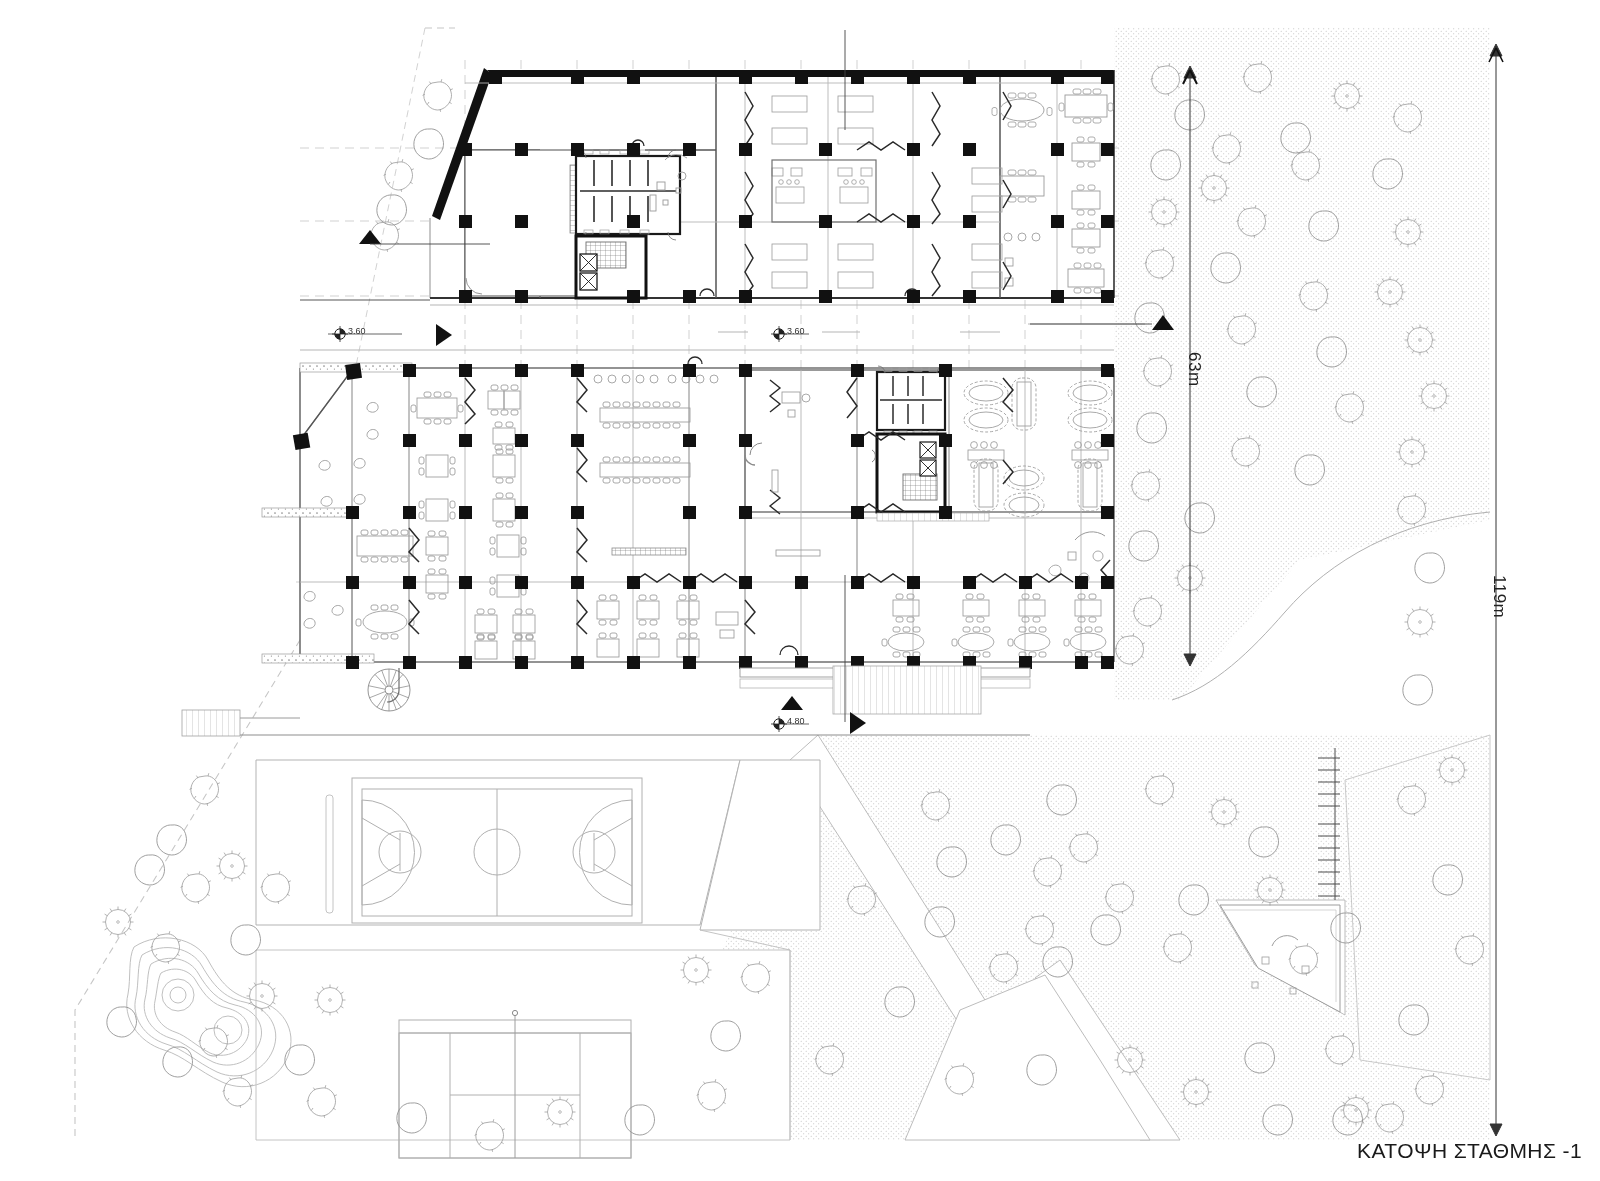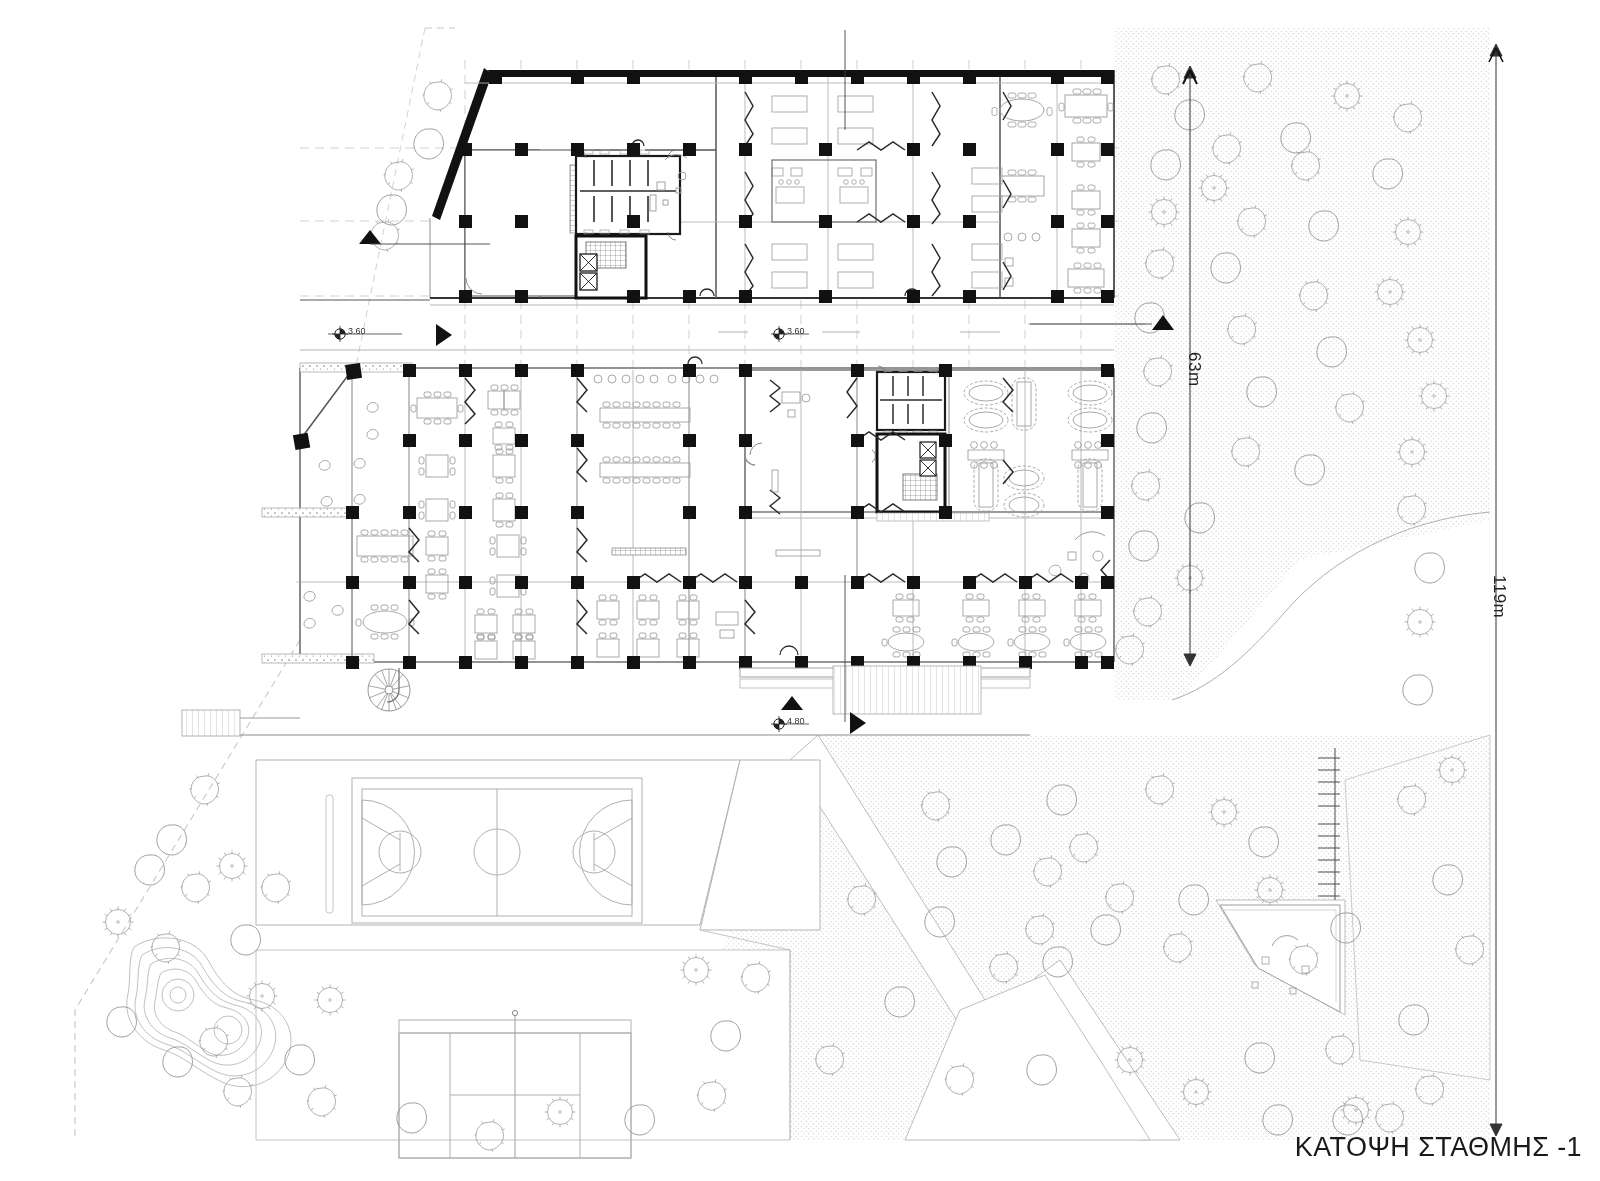--- a/index.html
+++ b/index.html
@@ -10,21 +10,21 @@
     color:#111;
     overflow:hidden;
     position:relative;
   }
   #sheet{position:absolute;inset:0;width:1600px;height:1181px;}
   svg{display:block;}
   .ttl{
     position:absolute;
     right:18px;bottom:18px;
     font-family:"Liberation Sans", sans-serif;
-    font-size:27px;
+    font-size:21px;
     letter-spacing:0.4px;
     color:#1a1a1a;
     white-space:nowrap;
     margin-top:7px;
   }
   .dimlabel{
     position:absolute;
     font-family:"Liberation Sans", sans-serif;
     font-size:17px;
     color:#222;

